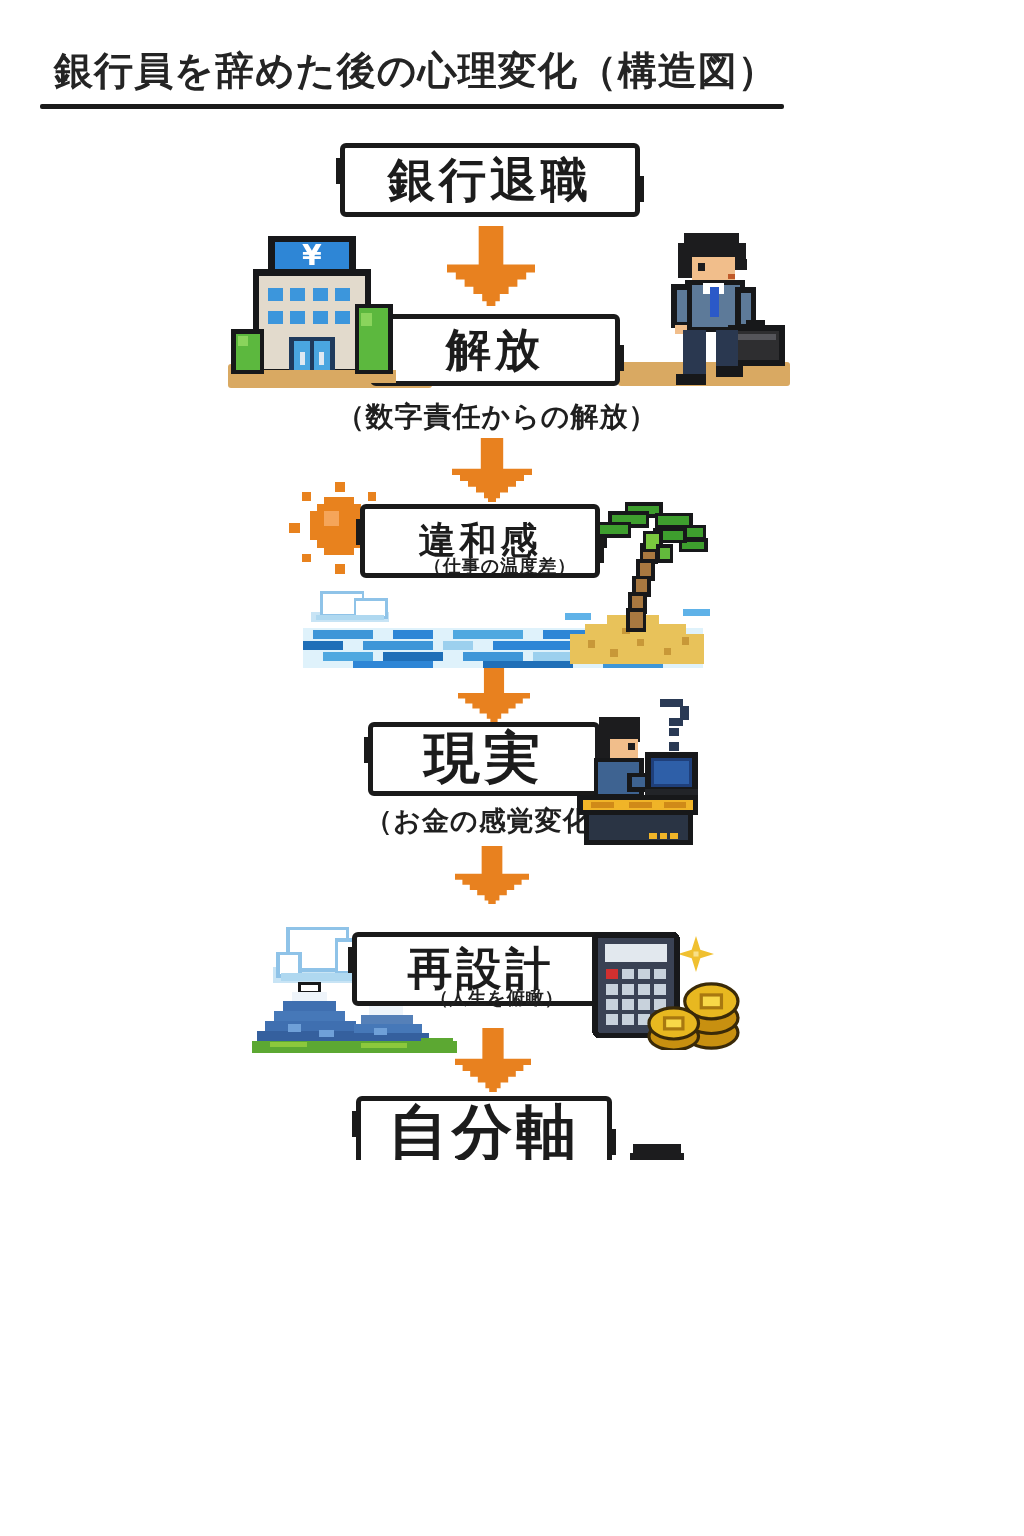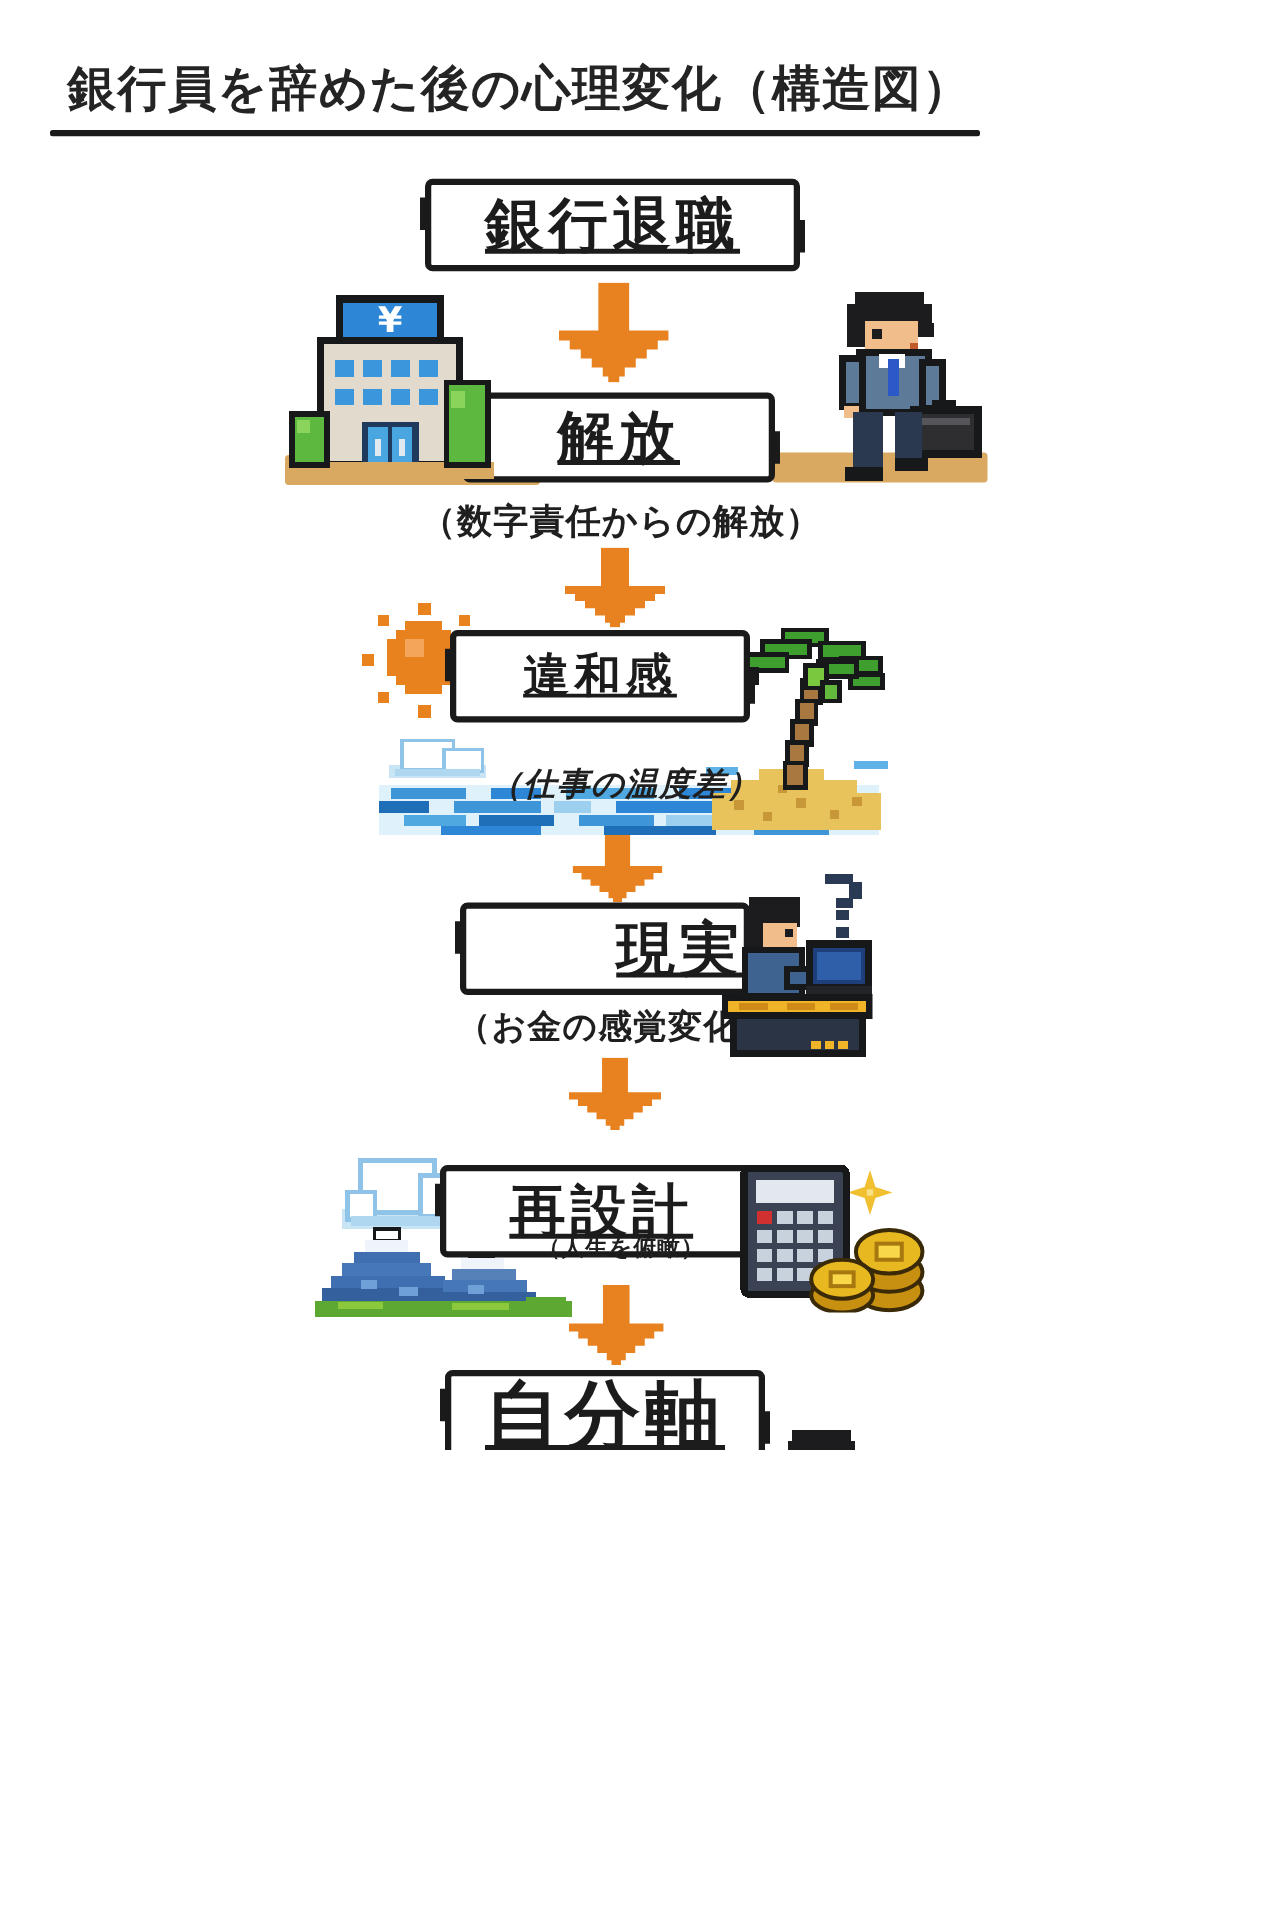--- a/index.html
+++ b/index.html
@@ -12,21 +12,20 @@
   .page-title{
     font-size:39px;font-weight:800;letter-spacing:1px;color:#242424;white-space:nowrap;
   }
   .title-underline{background:#1a1a1a;height:5px;border-radius:2px;}
   
   .px-box{
     background:#ffffff;border:5px solid #1a1a1a;border-radius:6px;
     display:flex;align-items:center;justify-content:center;
     font-weight:800;color:#1c1c1c;letter-spacing:4px;white-space:nowrap;
     box-sizing:border-box;
-    text-decoration:underline;
   }
   .px-box::before{
     content:"";position:absolute;left:-9px;top:10px;width:6px;height:26px;background:#1a1a1a;
   }
   .px-box::after{
     content:"";position:absolute;right:-9px;bottom:10px;width:6px;height:26px;background:#1a1a1a;
   }
   
   .caption{
     text-align:center;font-weight:600;color:#1f1f1f;white-space:nowrap;letter-spacing:1px;
@@ -173,21 +172,21 @@
     <span>違和感</span>
   </div>
 
   <svg class="abs" style="left:306px;top:586px;z-index:1;" width="88" height="44" viewBox="0 0 17 8" shape-rendering="crispEdges">
     <rect x="1" y="4.8" width="15" height="2" fill="#c8e4f5"></rect>
     <rect x="3" y="1" width="8" height="4.5" fill="#ffffff" stroke="#8fc3e8" stroke-width="0.5"></rect>
     <rect x="9.5" y="2.4" width="6" height="3.4" fill="#ffffff" stroke="#8fc3e8" stroke-width="0.5"></rect>
     <rect x="2" y="5.4" width="13" height="1" fill="#afd8f0"></rect>
   </svg>
 
-  <div class="abs caption" style="left:280px;top:610px;width:440px;font-size:26px;z-index:4;font-style:italic;">（仕事の温度差）</div>
+  <div class="abs caption" style="left:280px;top:554px;width:440px;font-size:18px;z-index:4;">（仕事の温度差）</div>
 
   <svg class="abs" style="left:300px;top:628px;z-index:1;" width="406" height="40" viewBox="0 0 40 4" shape-rendering="crispEdges">
     <rect x="0" y="0" width="40" height="4" fill="#dff2fb"></rect>
     <rect x="1" y="0.2" width="6" height="0.9" fill="#3e96d8"></rect>
       <rect x="9" y="0.2" width="4" height="0.9" fill="#2e86d6"></rect>
     <rect x="15" y="0.2" width="7" height="0.9" fill="#4fa8e0"></rect>
       <rect x="24" y="0.2" width="5" height="0.9" fill="#2e86d6"></rect>
     <rect x="31" y="0.2" width="6" height="0.9" fill="#3e96d8"></rect>
     <rect x="0" y="1.3" width="4" height="0.9" fill="#1f6fb8"></rect>
       <rect x="6" y="1.3" width="7" height="0.9" fill="#3e96d8"></rect>
@@ -200,21 +199,21 @@
     <rect x="16" y="2.4" width="6" height="0.9" fill="#3e96d8"></rect>
       <rect x="23" y="2.4" width="4" height="0.9" fill="#9cd0ee"></rect>
     <rect x="28" y="2.4" width="7" height="0.9" fill="#2e86d6"></rect>
     <rect x="5" y="3.3" width="8" height="0.7" fill="#2e86d6"></rect>
       <rect x="18" y="3.3" width="9" height="0.7" fill="#1f6fb8"></rect>
     <rect x="30" y="3.3" width="6" height="0.7" fill="#3e96d8"></rect>
   </svg>
 
   <div class="abs px-arrow" style="left:458px;top:666px;width:72px;height:56px;"></div>
 
-  <div class="abs px-box" style="left:368px;top:722px;width:232px;height:74px;font-size:47px;z-index:2;justify-content:flex-end;">
+  <div class="abs px-box" style="left:368px;top:722px;width:232px;height:74px;font-size:56px;z-index:2;">
     <span>現実</span>
   </div>
 
   <svg class="abs" style="left:576px;top:696px;z-index:5;" width="122" height="152" viewBox="0 0 16 20" shape-rendering="crispEdges">
     <g fill="#2a3a55">
       <rect x="11" y="0.4" width="3" height="1.1"></rect>
       <rect x="13.6" y="1.3" width="1.3" height="1.8"></rect>
       <rect x="12.2" y="2.9" width="1.8" height="1.1"></rect>
       <rect x="12.2" y="4.2" width="1.3" height="1.1"></rect>
       <rect x="12.2" y="6" width="1.3" height="1.2"></rect>

